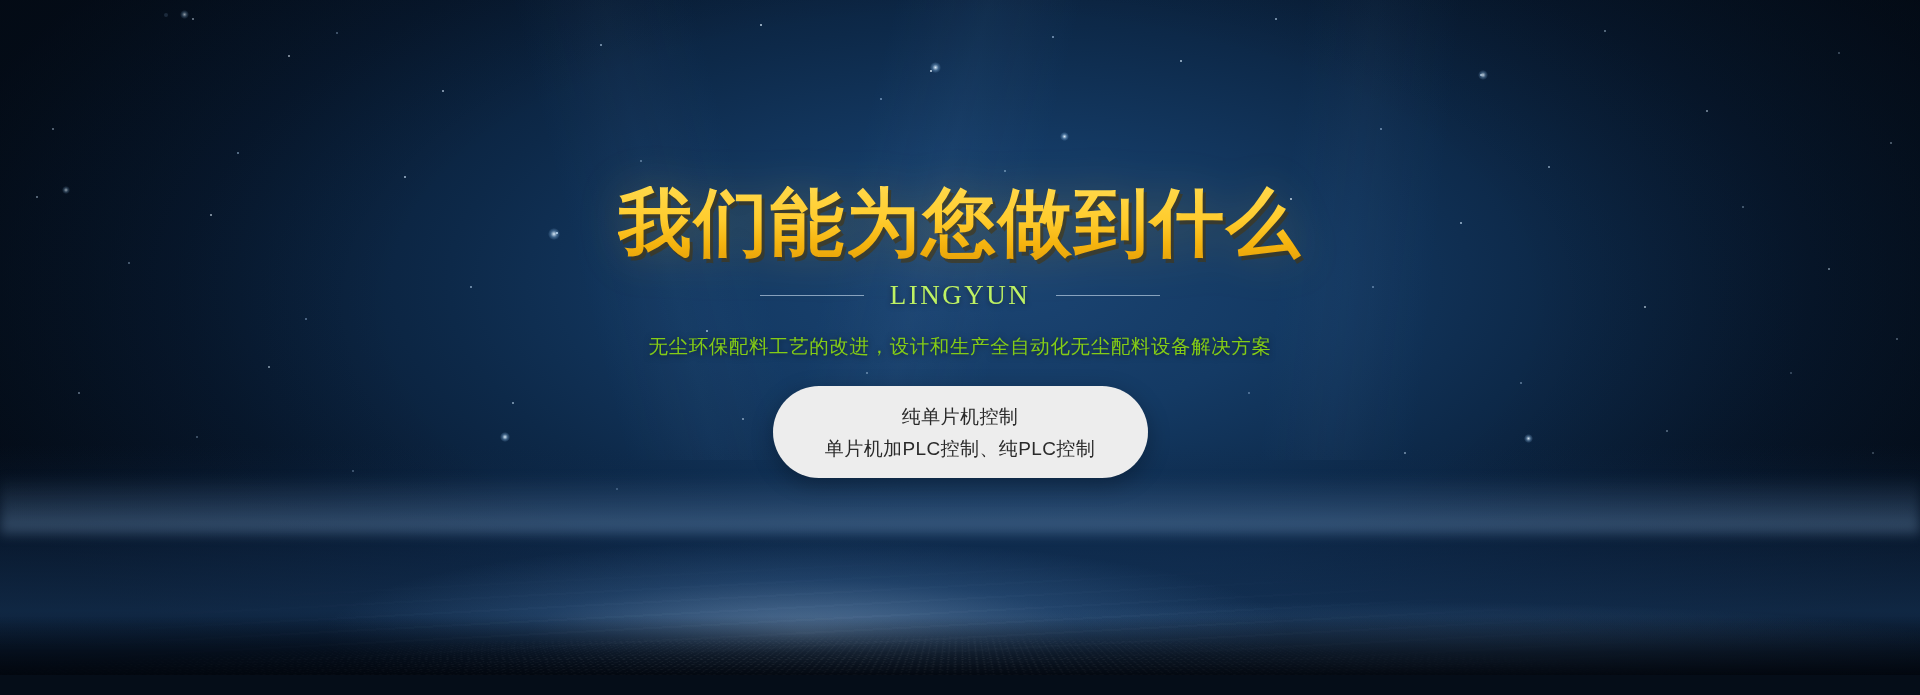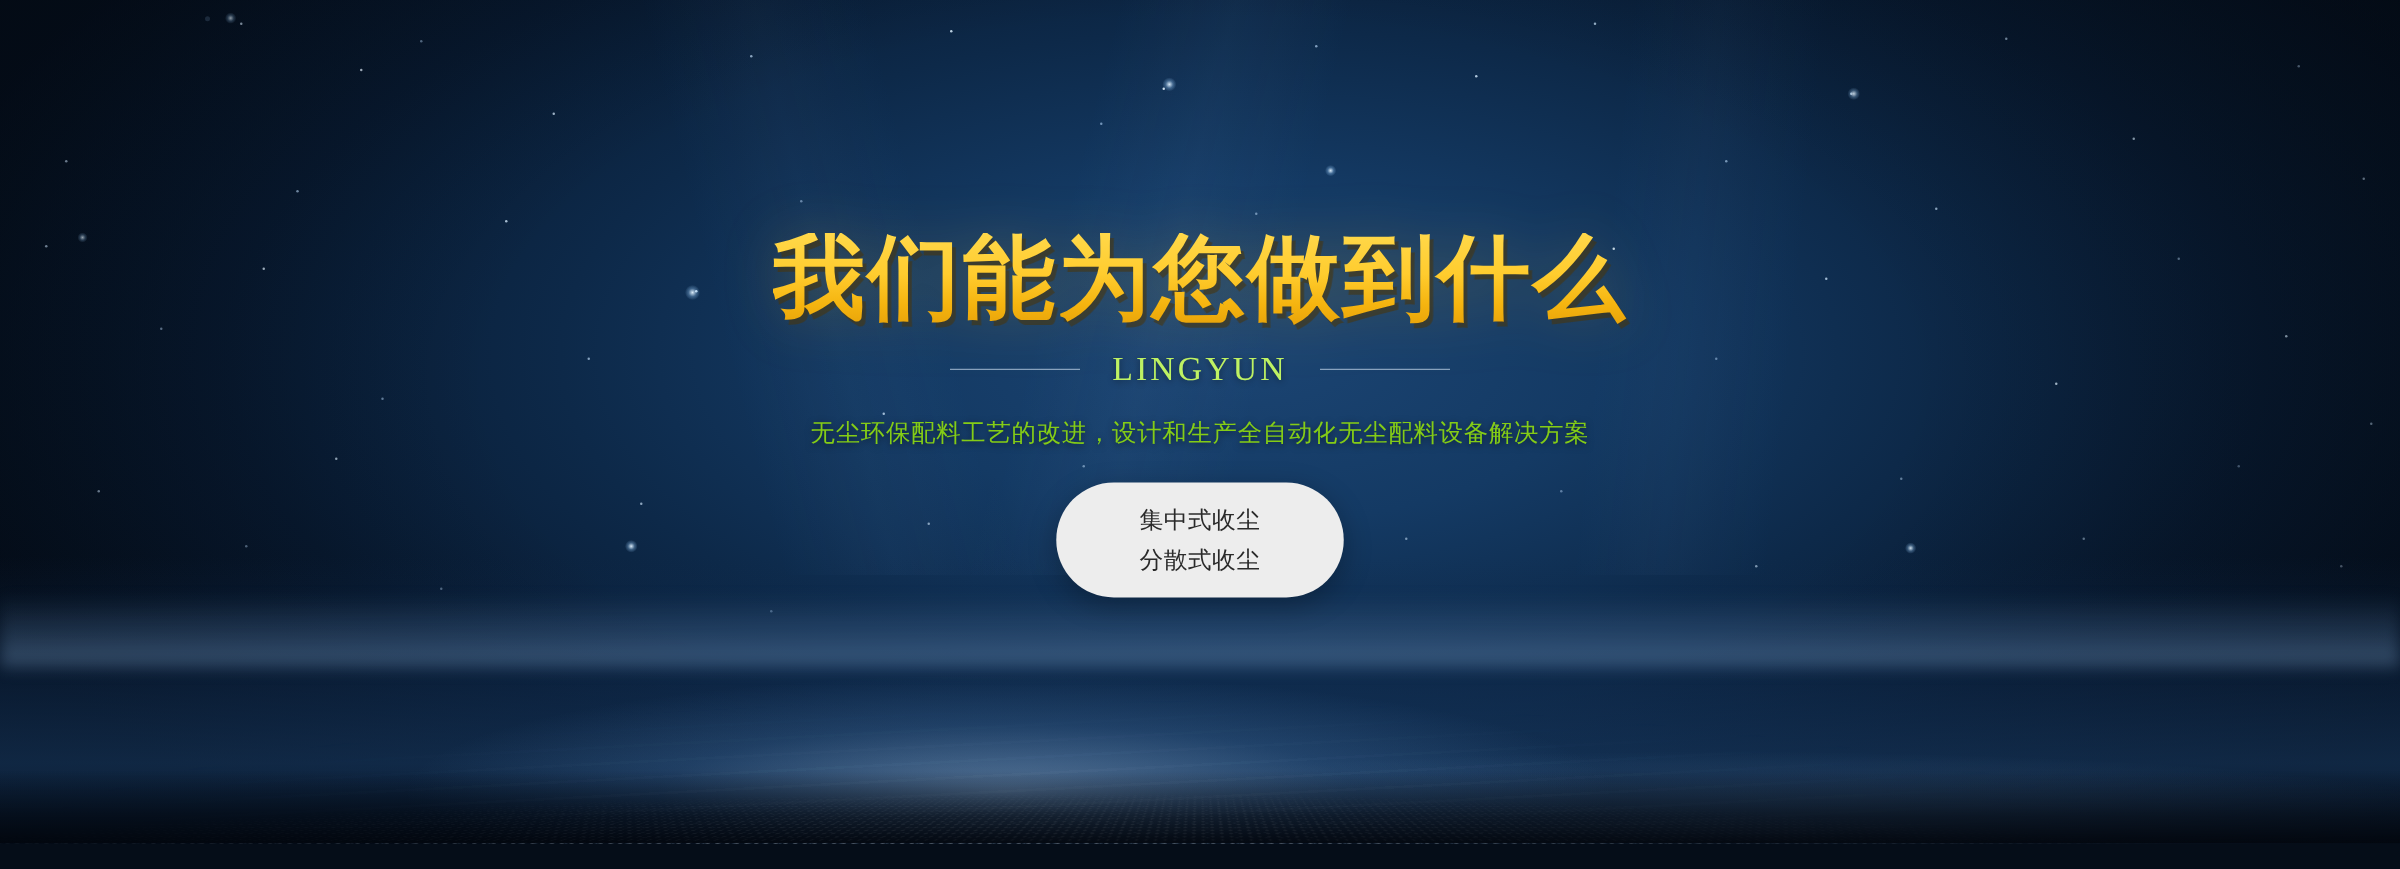--- a/index.html
+++ b/index.html
@@ -233,22 +233,22 @@
     <div class="sub-en-row">
       <span class="rule"></span>
       <span class="sub-en">LINGYUN</span>
       <span class="rule"></span>
     </div>
 
     <div class="sub-cn">无尘环保配料工艺的改进，设计和生产全自动化无尘配料设备解决方案</div>
 
     <div class="pills">
 
-      <div class="pill pill-a">
-        <div class="pill-line">集中式收尘</div>
-        <div class="pill-line">分散式收尘</div>
+
+
+      <div class="pill pill-c">
+        <div class="pill-line">纯单片机控制</div>
+        <div class="pill-line">单片机加PLC控制、纯PLC控制</div>
       </div>
-
-
 
     </div>
   </div>
 </div>
 
 </body></html>

